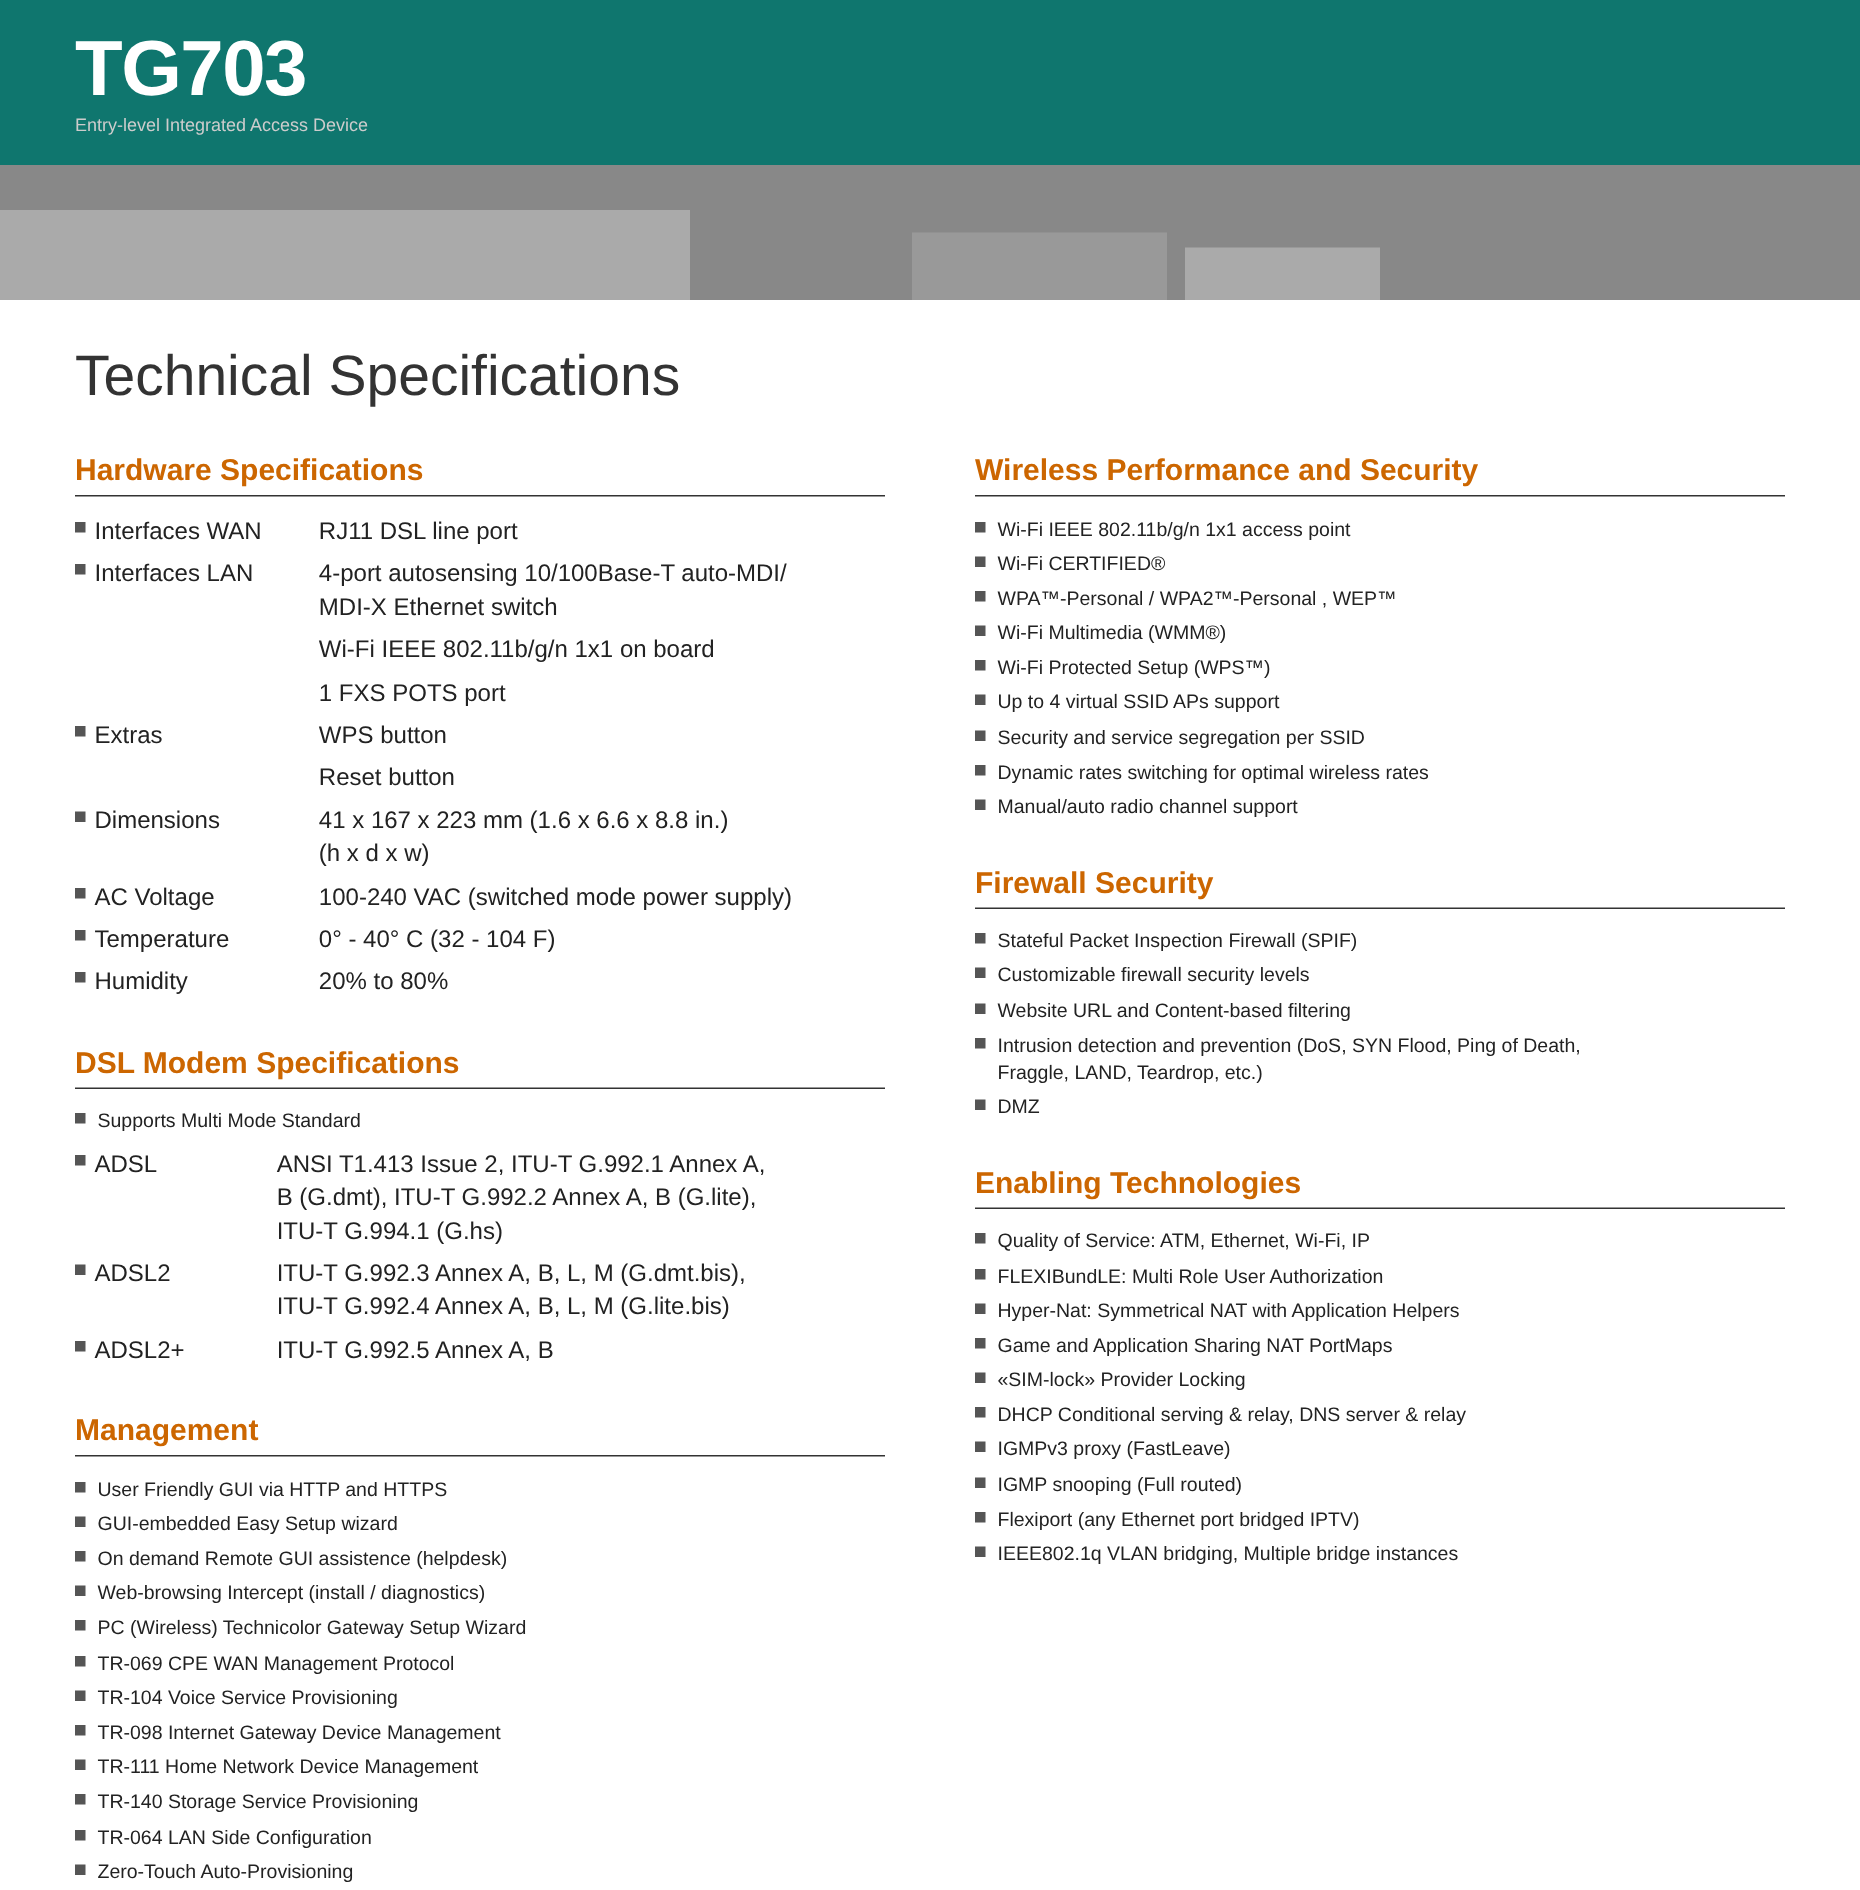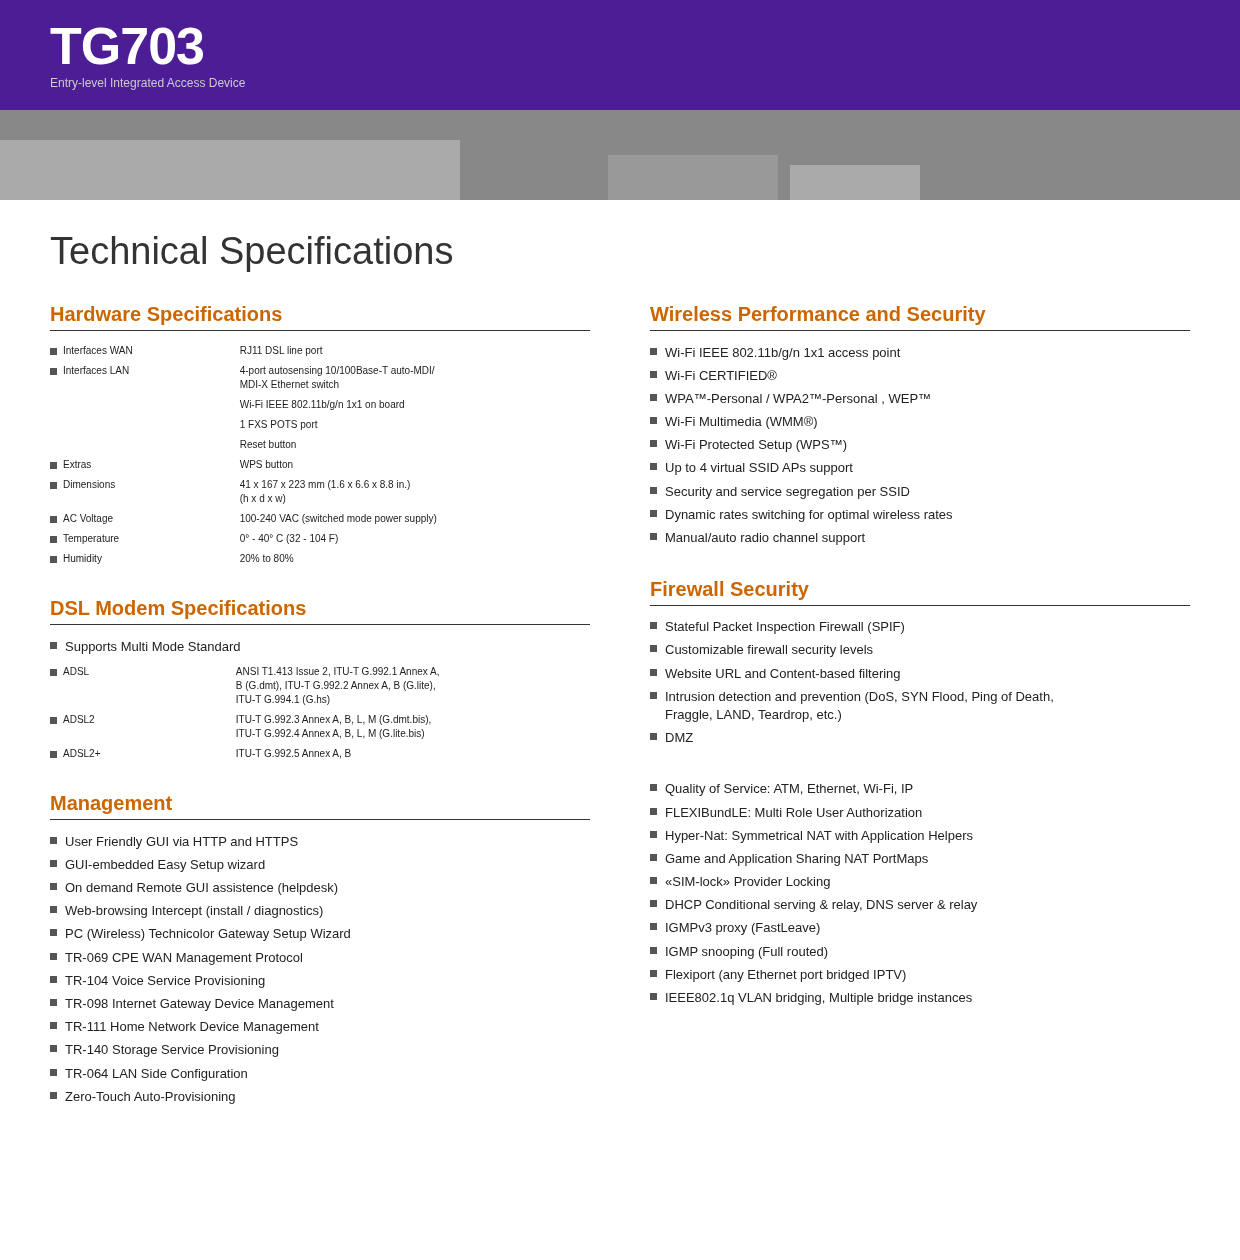--- a/index.html
+++ b/index.html
@@ -1,20 +1,20 @@
 <!DOCTYPE html>
 <html><head>
   <meta charset="utf-8">
   <style>
     * { margin: 0; padding: 0; box-sizing: border-box; }
     body { font-family: Arial, Helvetica, sans-serif; background: #fff; width: 1240px; min-height: 1260px; }
 
     
     .header {
-      background: #4c1d95;
+      background: #0f766e;
       color: #fff;
       padding: 20px 50px 20px 50px;
       min-height: 110px;
       display: flex;
       flex-direction: column;
       justify-content: flex-end;
     }
     .header-title {
       font-size: 52px;
       font-weight: 900;
@@ -94,21 +94,21 @@
       color: #cc6600;
       border-bottom: 1.5px solid #333;
       padding-bottom: 4px;
       margin-bottom: 10px;
     }
 
     
     .spec-table {
       width: 100%;
       border-collapse: collapse;
-      font-size: 10px;
+      font-size: 16px;
     }
     .spec-table td {
       padding: 3px 6px 3px 0;
       vertical-align: top;
       color: #222;
       line-height: 1.4;
     }
     .spec-table td:first-child {
       white-space: nowrap;
       padding-right: 14px;
@@ -194,31 +194,31 @@
               </tr>
               <tr>
                 <td></td>
                 <td style="white-space: pre-line;">Wi-Fi IEEE 802.11b/g/n 1x1 on board</td>
               </tr>
               <tr>
                 <td></td>
                 <td style="white-space: pre-line;">1 FXS POTS port</td>
               </tr>
               <tr>
+                <td>
+                  <div class="spec-row-label">
+                    <span class="bullet"></span>
+                    <span>Extras</span>
+                  </div>
+                </td>
+                <td style="white-space: pre-line;">WPS button</td>
+              </tr>
+              <tr>
                 <td></td>
                 <td style="white-space: pre-line;">Reset button</td>
-              </tr>
-              <tr>
-                <td>
-                  <div class="spec-row-label">
-                    <span class="bullet"></span>
-                    <span>Extras</span>
-                  </div>
-                </td>
-                <td style="white-space: pre-line;">WPS button</td>
               </tr>
               <tr>
                 <td>
                   <div class="spec-row-label">
                     <span class="bullet"></span>
                     <span>Dimensions</span>
                   </div>
                 </td>
                 <td style="white-space: pre-line;">41 x 167 x 223 mm (1.6 x 6.6 x 8.8 in.)
 (h x d x w)</td>
@@ -419,20 +419,21 @@
 Fraggle, LAND, Teardrop, etc.)</span>
             </li>
             <li>
               <span class="bullet"></span>
               <span style="white-space: pre-line;">DMZ</span>
             </li>
           </ul>
       </div>
 
       <div class="section">
+        <div class="section-title">Enabling Technologies</div>
         <ul class="bullet-list" id="enabling-list">
             <li>
               <span class="bullet"></span>
               <span>Quality of Service: ATM, Ethernet, Wi-Fi, IP</span>
             </li>
             <li>
               <span class="bullet"></span>
               <span>FLEXIBundLE: Multi Role User Authorization</span>
             </li>
             <li>

